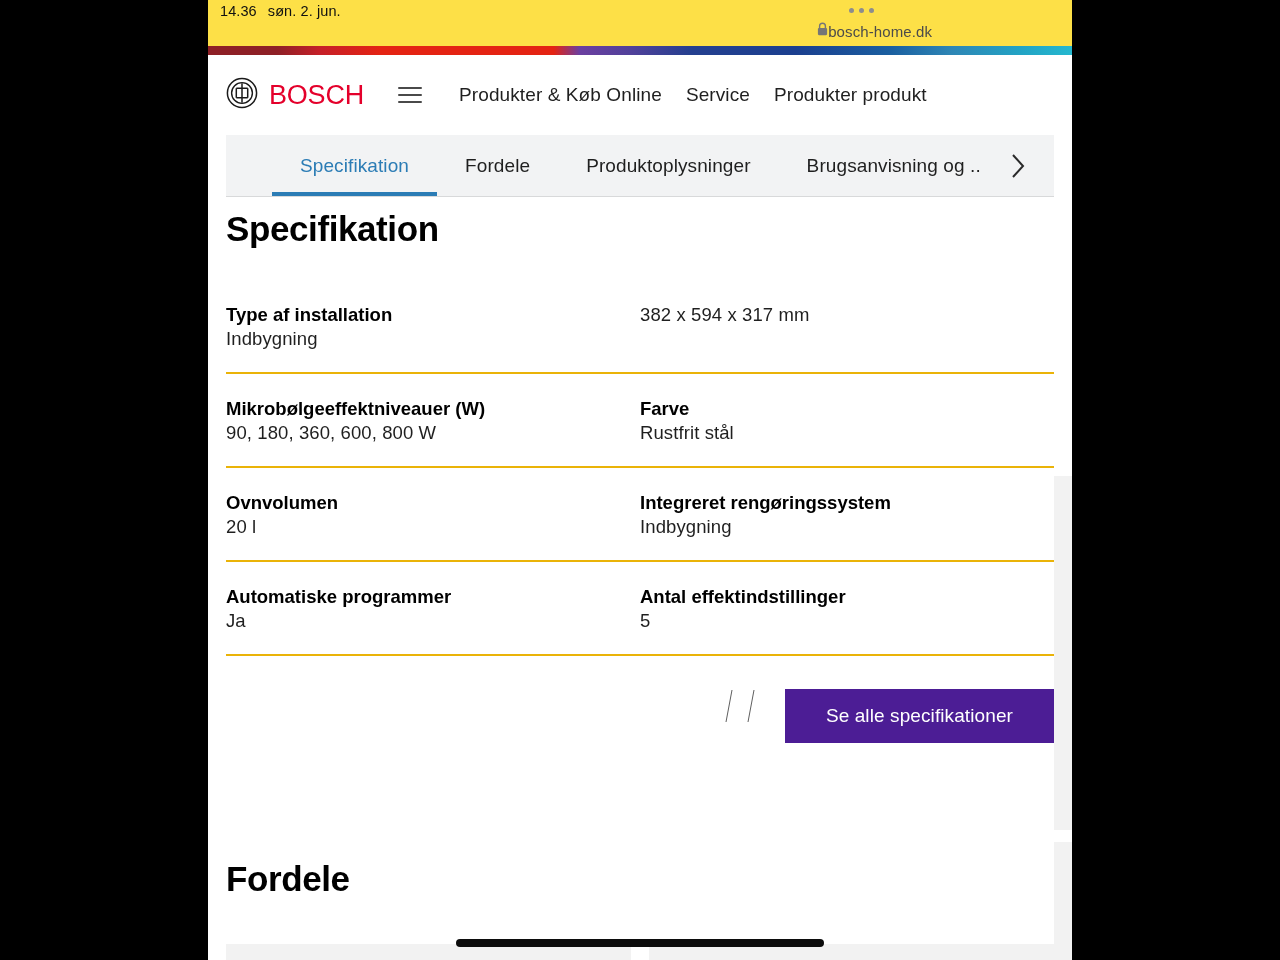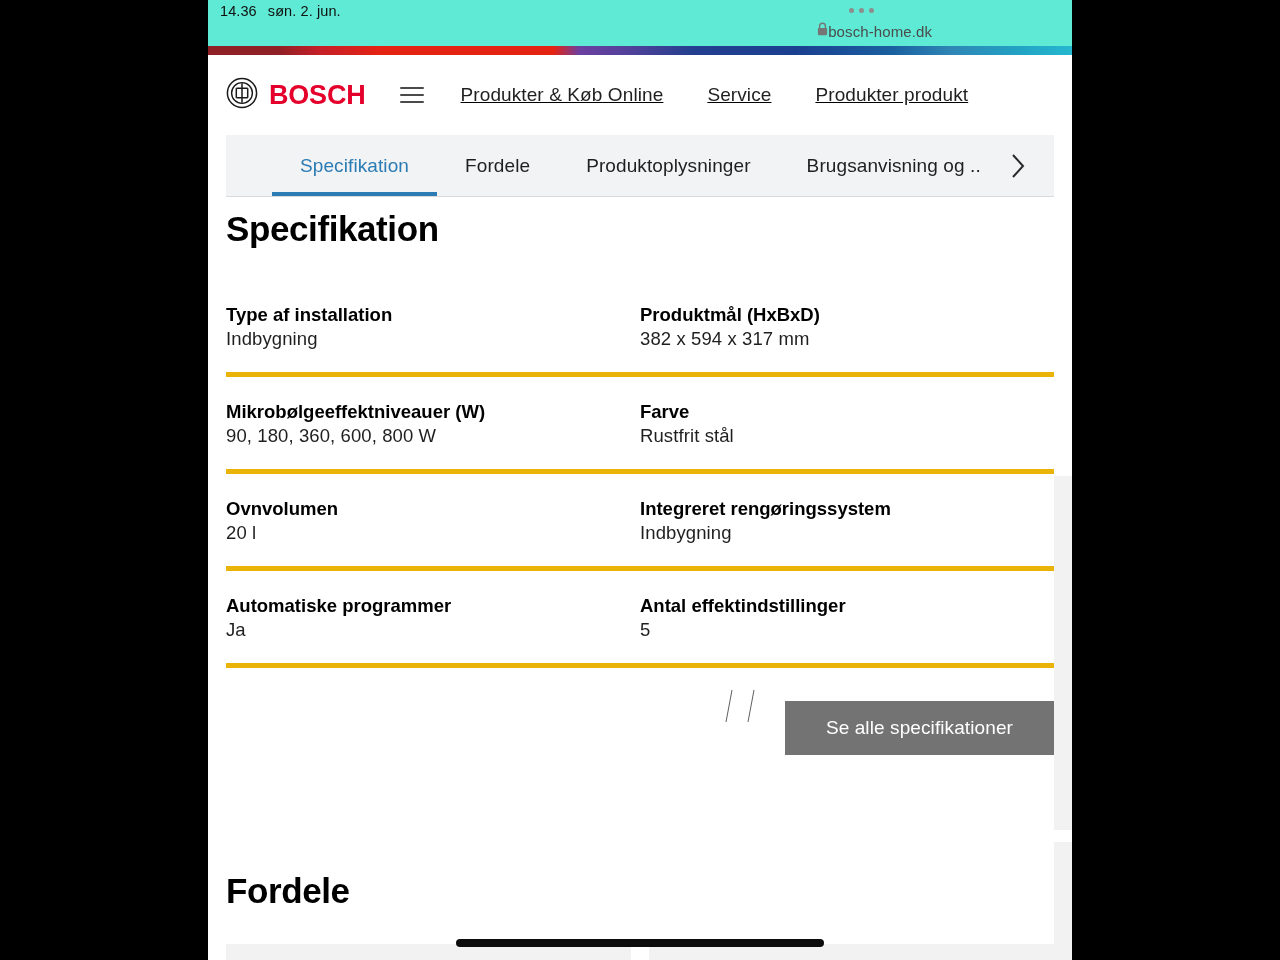--- a/index.html
+++ b/index.html
@@ -19,21 +19,21 @@
     width: 864px;
     height: 960px;
     background: #ffffff;
     overflow: hidden;
   }
 
   
   .status-bar {
     position: relative;
     height: 46px;
-    background: #5eead4;
+    background: #fde047;
     width: 100%;
   }
   .status-left {
     position: absolute;
     left: 12px;
     top: 3px;
     font-size: 14.5px;
     color: #101010;
     font-weight: 500;
     letter-spacing: 0.1px;
@@ -98,21 +98,21 @@
     background: #ffffff;
     display: flex;
     align-items: center;
     padding-left: 18px;
   }
 
   .logo-wrap { display: flex; align-items: center; gap: 11px; }
   .logo-mark { display: block; }
   .logo-word {
     font-size: 27px;
-    font-weight: 700;
+    font-weight: 400;
     color: #e4002b;
     letter-spacing: -0.2px;
     font-family: "Liberation Sans", sans-serif;
   }
 
   .burger {
     margin-left: 34px;
     width: 24px;
     display: flex;
     flex-direction: column;
@@ -123,22 +123,21 @@
     display: block;
     height: 2px;
     background: #4a4a4a;
     border-radius: 1px;
   }
 
   .nav-links {
     display: flex;
     align-items: center;
     margin-left: 37px;
-    gap: 44px;
-    text-decoration: underline;
+    gap: 24px;
   }
   .nav-links a {
     font-size: 19px;
     color: #1f1f1f;
     text-decoration: none;
     white-space: nowrap;
     letter-spacing: 0.1px;
   }
 
   
@@ -197,21 +196,21 @@
     font-size: 35px;
     font-weight: 700;
     color: #000000;
     letter-spacing: -0.4px;
     margin-top: 12px;
   }
 
   .spec-table { margin-top: 54px; }
   .spec-row {
     display: flex;
-    border-bottom: 5px solid #eab308;
+    border-bottom: 2px solid #eab308;
     padding-bottom: 21px;
     padding-top: 23px;
   }
   .spec-row:first-child { padding-top: 0; }
   .spec-cell { width: 50%; padding-right: 16px; }
   .spec-key {
     font-size: 18.5px;
     font-weight: 700;
     color: #000000;
     letter-spacing: 0px;
@@ -224,21 +223,21 @@
     line-height: 1.3;
     letter-spacing: 0.1px;
   }
 
   .btn-row {
     display: flex;
     justify-content: flex-end;
     margin-top: 33px;
   }
   .btn-primary {
-    background: #737373;
+    background: #4c1d95;
     color: #ffffff;
     border: none;
     font-size: 19px;
     font-family: "Liberation Sans", sans-serif;
     padding: 0 41px;
     height: 54px;
     min-width: 244px;
     cursor: pointer;
     letter-spacing: 0.1px;
   }
@@ -378,21 +377,20 @@
     <h1 class="section-title">Specifikation</h1>
 
     <div class="spec-table">
 
       <div class="spec-row">
         <div class="spec-cell">
           <div class="spec-key">Type af installation</div>
           <div class="spec-val">Indbygning</div>
         </div>
         <div class="spec-cell">
-          <div class="spec-key">Produktmål (HxBxD)</div>
           <div class="spec-val">382 x 594 x 317 mm</div>
         </div>
       </div>
 
       <div class="spec-row">
         <div class="spec-cell">
           <div class="spec-key">Mikrobølgeeffektniveauer (W)</div>
           <div class="spec-val">90, 180, 360, 600, 800 W</div>
         </div>
         <div class="spec-cell">

